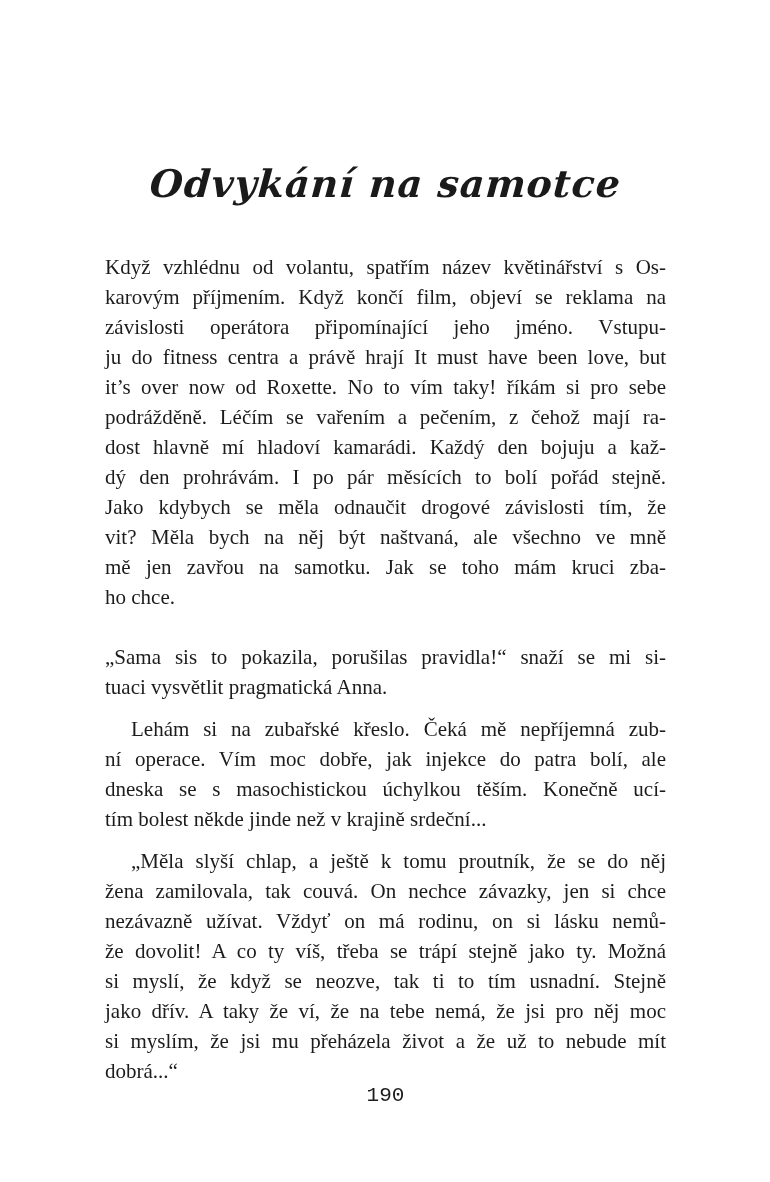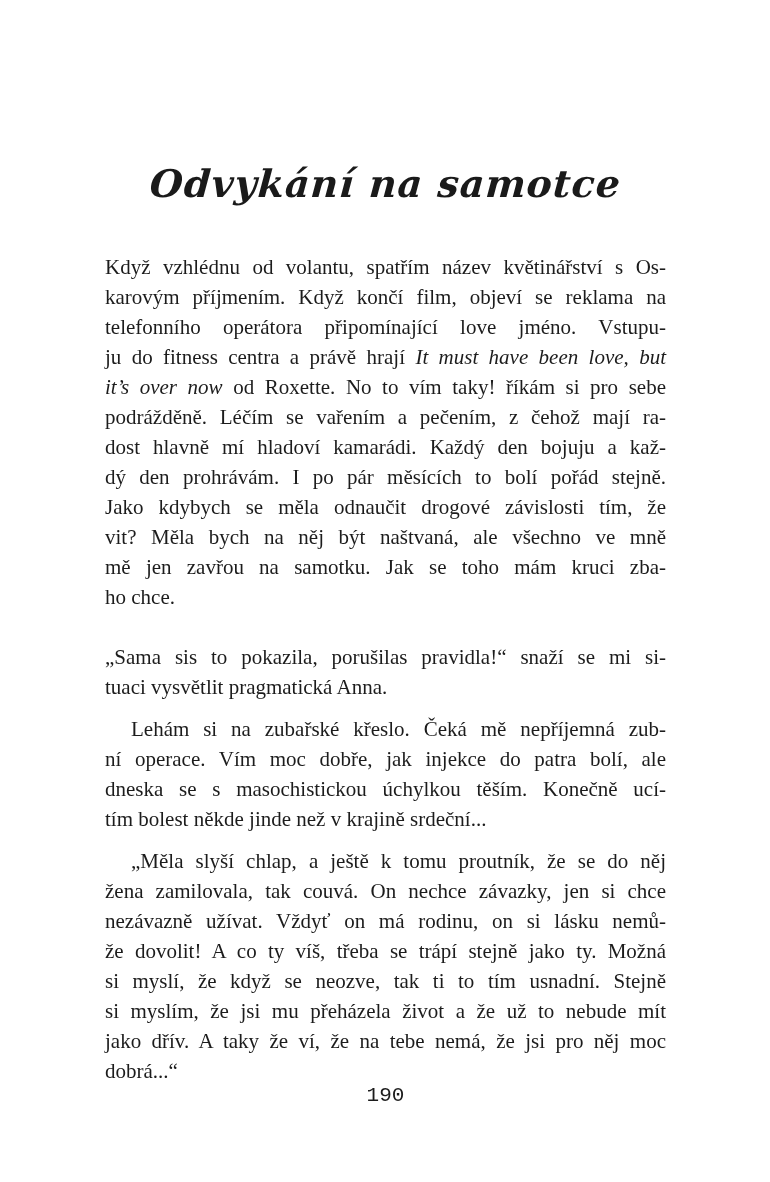--- a/index.html
+++ b/index.html
@@ -44,21 +44,21 @@
   .para { margin: 12px; }
   .para.space-before { margin-top: 30px; }
   .line {
     height: 30px;
     text-align: justify;
     text-align-last: justify;
     white-space: normal;
   }
   .line.last { text-align-last: left; }
   .line.indent { text-indent: 26px; }
-  .italic { font-style: italic; }
+  .italic { }
   .page-number {
     position: absolute;
     top: 1084px;
     left: 93px;
     width: 585px;
     text-align: center;
     font-family: Liberation Mono, monospace;
     font-size: 21px;
     color: #1c1c1c;
   }
@@ -66,21 +66,21 @@
 </head>
 <body>
 
 <div class="book-page">
   <div class="chapter-title">Odvykání na samotce</div>
 
   <div class="body-text">
       <div class="para">
         <div class="line"><span>Když vzhlédnu od volantu, spatřím název květinářství s Os-</span></div>
         <div class="line"><span>karovým příjmením. Když končí film, objeví se reklama na</span></div>
-        <div class="line"><span>telefonního operátora připomínající love jméno. Vstupu-</span></div>
+        <div class="line"><span>závislosti operátora připomínající jeho jméno. Vstupu-</span></div>
         <div class="line"><span>ju do fitness centra a právě hrají </span><span class="italic">It must have been love, but</span></div>
         <div class="line"><span class="italic">it’s over now</span><span> od Roxette. No to vím taky! říkám si pro sebe</span></div>
         <div class="line"><span>podrážděně. Léčím se vařením a pečením, z čehož mají ra-</span></div>
         <div class="line"><span>dost hlavně mí hladoví kamarádi. Každý den bojuju a kaž-</span></div>
         <div class="line"><span>dý den prohrávám. I po pár měsících to bolí pořád stejně.</span></div>
         <div class="line"><span>Jako kdybych se měla odnaučit drogové závislosti tím, že</span></div>
         <div class="line"><span>vit? Měla bych na něj být naštvaná, ale všechno ve mně</span></div>
         <div class="line"><span>mě jen zavřou na samotku. Jak se toho mám kruci zba-</span></div>
         <div class="line last"><span>ho chce.</span></div>
       </div>
@@ -93,20 +93,20 @@
         <div class="line"><span>ní operace. Vím moc dobře, jak injekce do patra bolí, ale</span></div>
         <div class="line"><span>dneska se s masochistickou úchylkou těším. Konečně ucí-</span></div>
         <div class="line last"><span>tím bolest někde jinde než v krajině srdeční...</span></div>
       </div>
       <div class="para">
         <div class="line indent"><span>„Měla slyší chlap, a ještě k tomu proutník, že se do něj</span></div>
         <div class="line"><span>žena zamilovala, tak couvá. On nechce závazky, jen si chce</span></div>
         <div class="line"><span>nezávazně užívat. Vždyť on má rodinu, on si lásku nemů-</span></div>
         <div class="line"><span>že dovolit! A co ty víš, třeba se trápí stejně jako ty. Možná</span></div>
         <div class="line"><span>si myslí, že když se neozve, tak ti to tím usnadní. Stejně</span></div>
+        <div class="line"><span>jako dřív. A taky že ví, že na tebe nemá, že jsi pro něj moc</span></div>
         <div class="line"><span>si myslím, že jsi mu přeházela život a že už to nebude mít</span></div>
-        <div class="line"><span>jako dřív. A taky že ví, že na tebe nemá, že jsi pro něj moc</span></div>
         <div class="line last"><span>dobrá...“</span></div>
       </div>
     </div>
 
   <div class="page-number">190</div>
 </div>
 
 </body></html>

